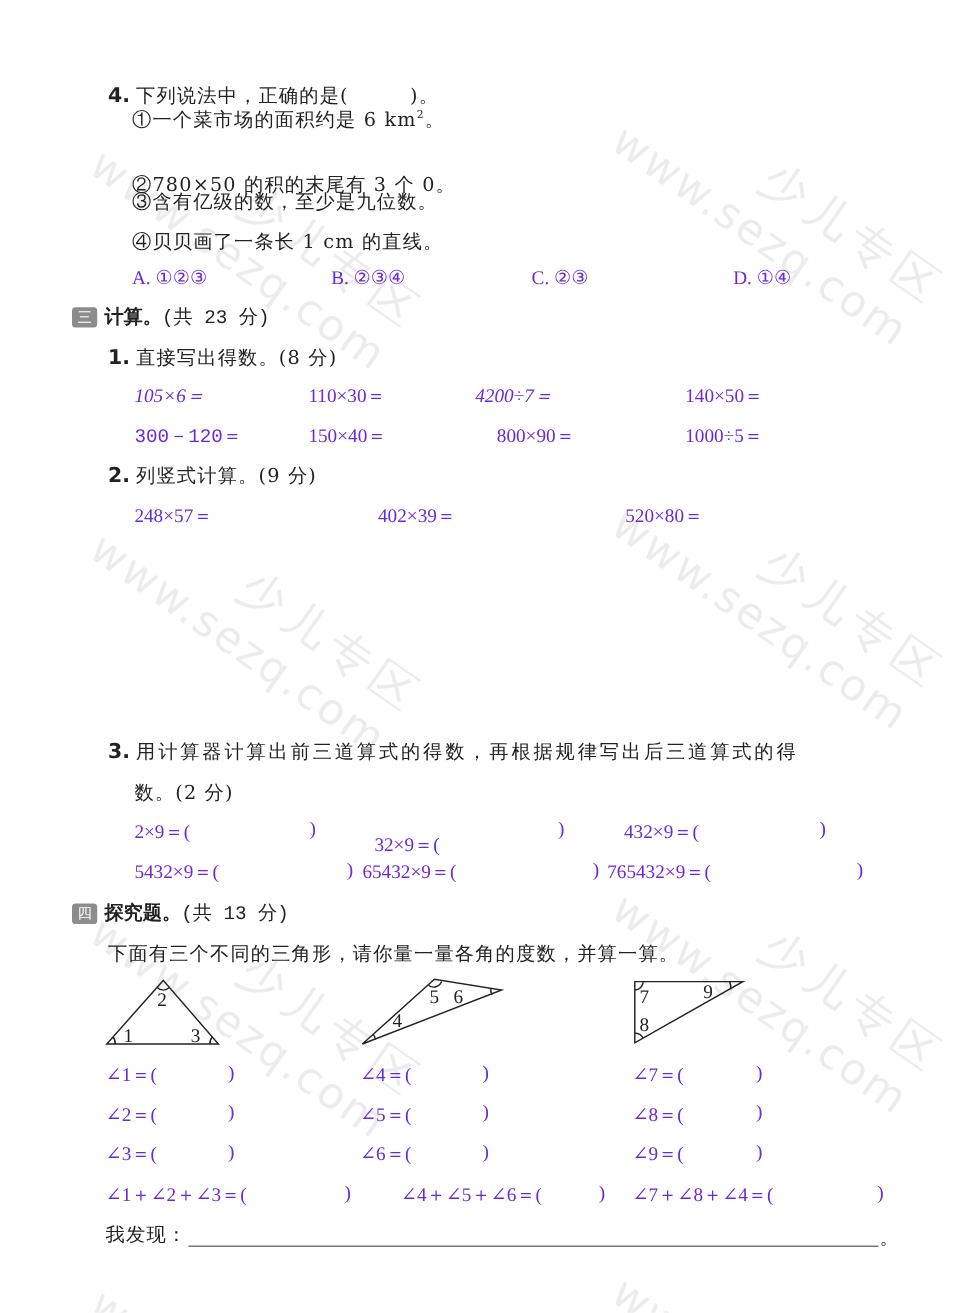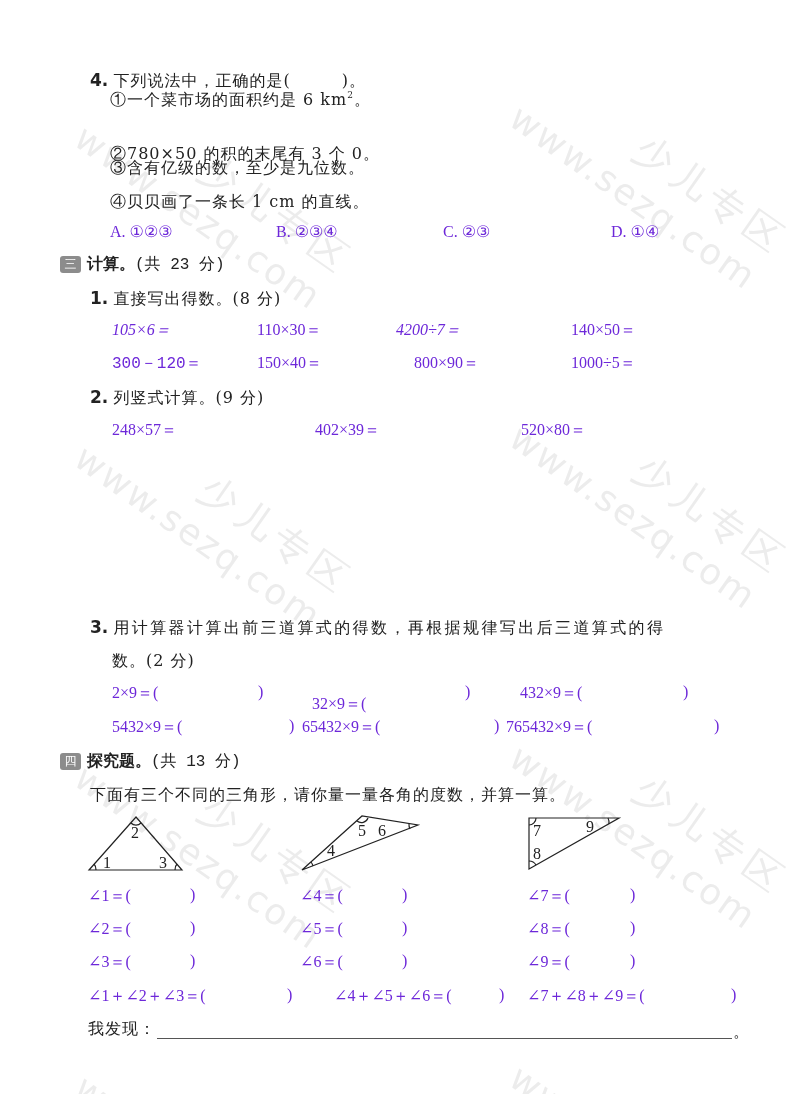--- a/index.html
+++ b/index.html
@@ -182,18 +182,18 @@
 <div class="abs math" style="left:190px; top:952px;">)</div>
 <div class="abs math" style="left:300px; top:952px;">∠6＝(</div>
 <div class="abs math" style="left:402px; top:952px;">)</div>
 <div class="abs math" style="left:527px; top:952px;">∠9＝(</div>
 <div class="abs math" style="left:630px; top:952px;">)</div>
 
 <div class="abs math" style="left:88px; top:986px;">∠1＋∠2＋∠3＝(</div>
 <div class="abs math" style="left:287px; top:986px;">)</div>
 <div class="abs math" style="left:300px; top:986px;margin-left:34px;">∠4＋∠5＋∠6＝(</div>
 <div class="abs math" style="left:499px; top:986px;">)</div>
-<div class="abs math" style="left:527px; top:986px;">∠7＋∠8＋∠9＝(</div>
+<div class="abs math" style="left:527px; top:986px;">∠7＋∠8＋∠4＝(</div>
 <div class="abs math" style="left:731px; top:986px;">)</div>
 
 <div class="abs txt" style="left:88px; top:1019px;">我发现：</div>
 <div class="blank-line" style="left:157px; top:1038px; width:575px;"></div>
 <div class="abs txt" style="left:733px; top:1022px;">。</div>
 
 </body></html>

